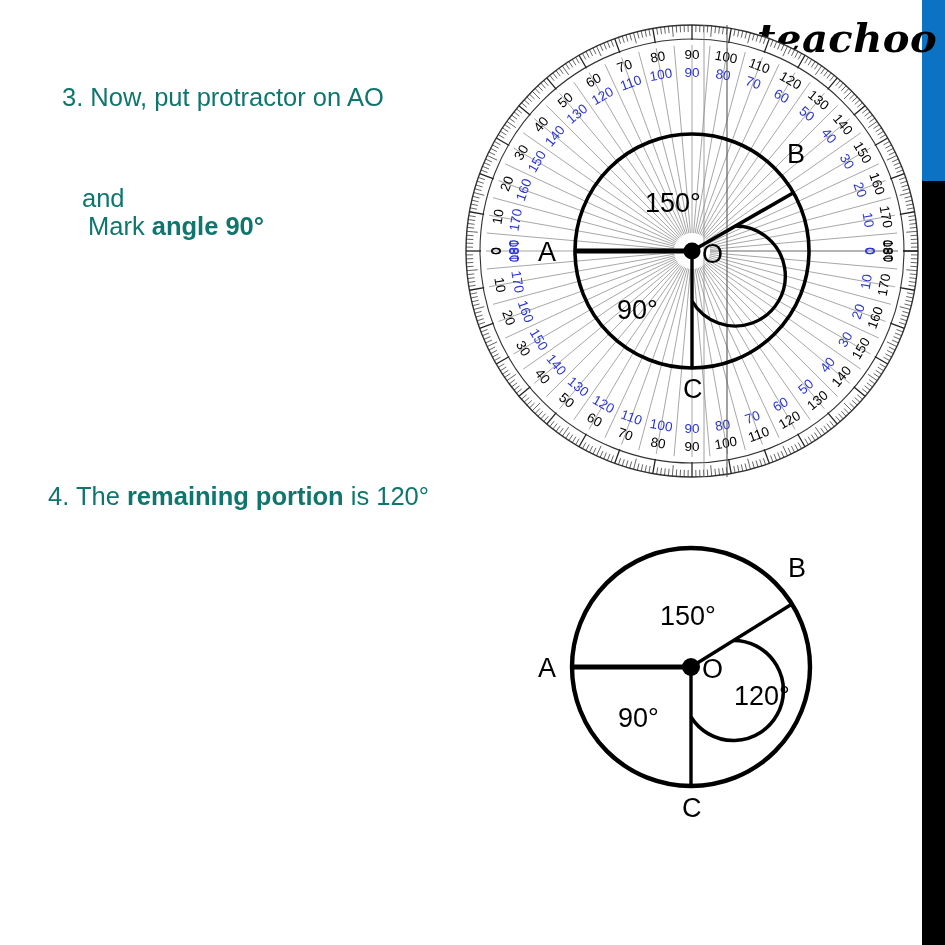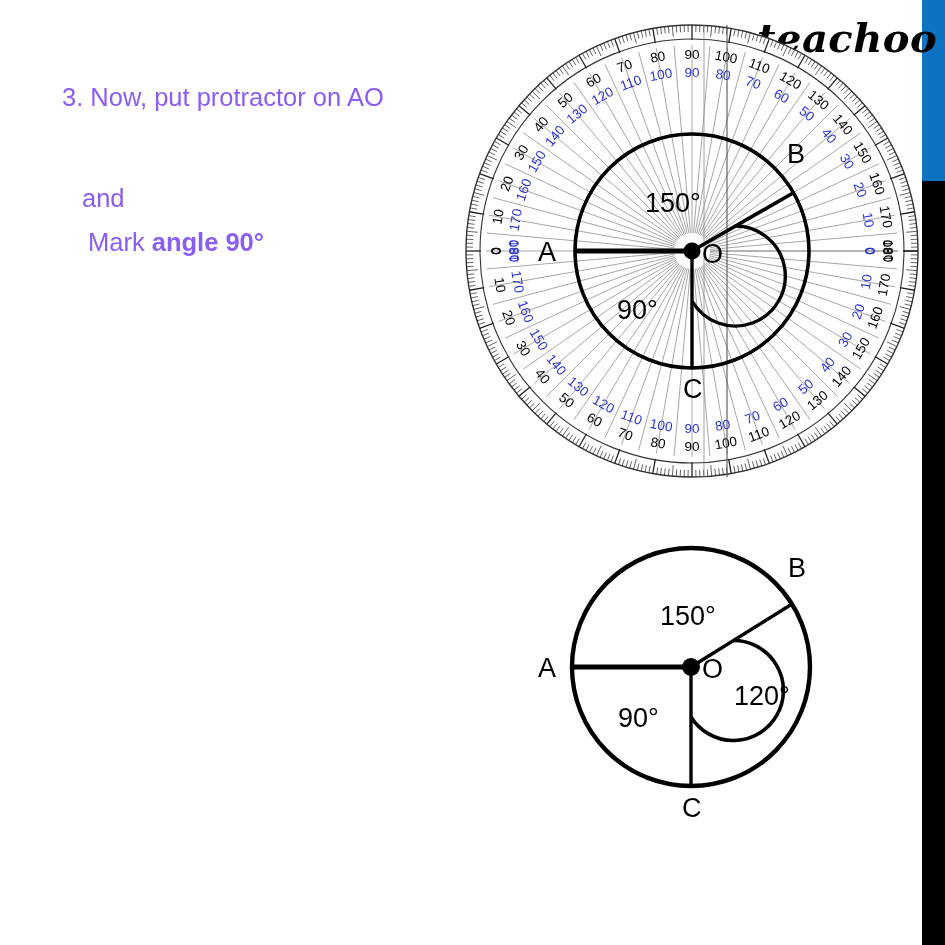--- a/index.html
+++ b/index.html
@@ -32,26 +32,26 @@
     white-space:nowrap;
   }
 
   
   .txt{
     position:absolute;
     font-family:"Liberation Sans", sans-serif;
     font-size:25.5px;
     line-height:1.1;
     white-space:nowrap;
-    color:#8b5cf6;
+    color:#0f766e;
   }
   .txt b{font-weight:700;}
   #step3-l1{left:62px; top:83px;}
   #step3-l2{left:82px; top:148px;margin-top:36px;}
-  #step3-l3{left:88px; top:228px;text-align:center;}
+  #step3-l3{left:88px; top:212px;text-align:center;}
   #step4-l1{left:48px; top:482px;}
 
   
   #protractor-diagram{position:absolute; left:440px; top:5px; width:310px; height:500px;}
   #circle-diagram{position:absolute; left:520px; top:525px; width:330px; height:300px;}
 
   svg{display:block;overflow:visible;}
   .lbl{font-family:"Liberation Sans", sans-serif; fill:#000;}
 </style>
 </head>
@@ -61,20 +61,21 @@
 
   <div id="edge-blue" style="background: rgb(11, 114, 196);"></div>
   <div id="edge-black" style="background: rgb(0, 0, 0);"></div>
 
   <div id="logo">teachoo</div>
 
   <div class="txt" id="step3-l1"><span>3. Now, put protractor on AO</span></div>
   <div class="txt" id="step3-l2"><span>and</span></div>
   <div class="txt" id="step3-l3"><span>Mark </span><b>angle 90°</b></div>
 
+  <div class="txt" id="step4-l1"><span>4. The </span><b>remaining portion</b><span> is 120°</span></div>
 
   <div id="protractor-diagram">
     <svg width="310" height="500" viewBox="0 0 310 500">
 
       <g id="prot-root">
           <circle cx="252" cy="246" r="226" fill="#fff" stroke="#333" stroke-width="1.4"></circle>
           <circle cx="252" cy="246" r="212" fill="none" stroke="#333" stroke-width="1.1"></circle>
         </g>
       <g id="prot-ticks">
           <line x1="478" y1="246" x2="463" y2="246" stroke="#222" stroke-width="1.3"></line>

